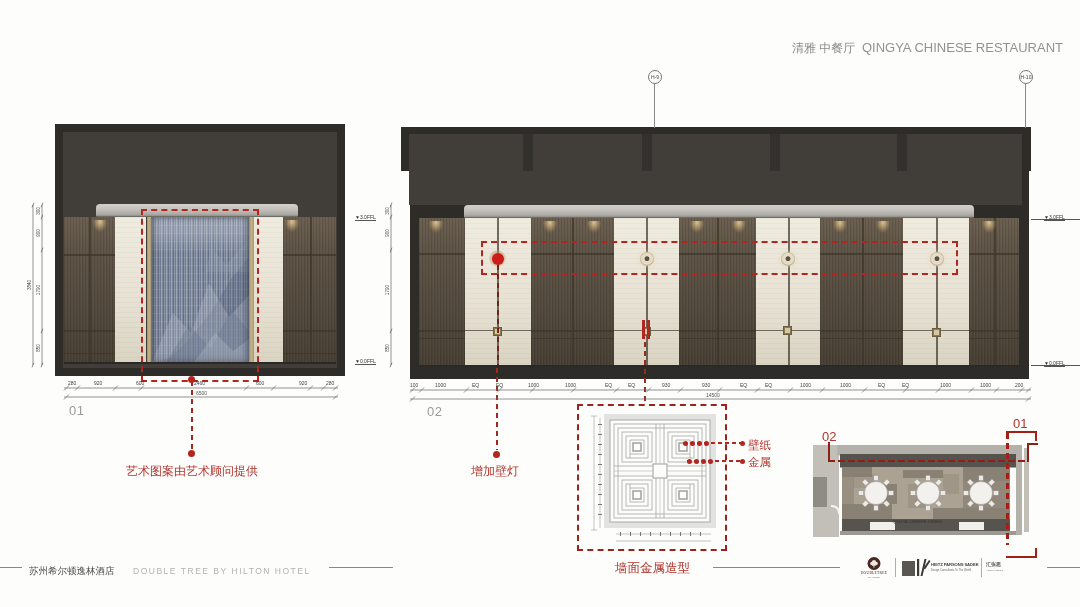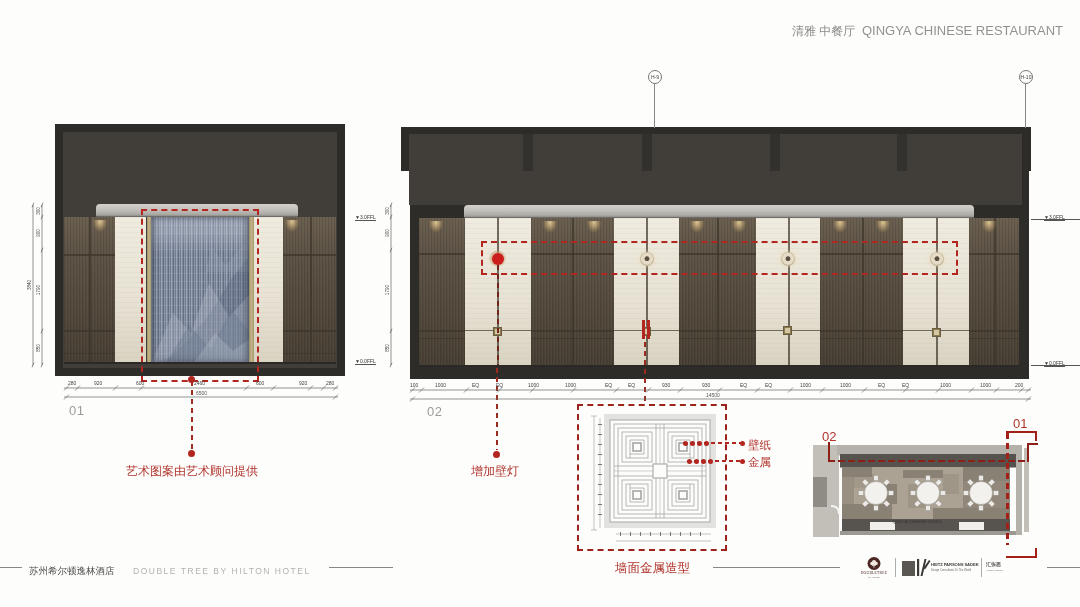--- a/index.html
+++ b/index.html
@@ -24,21 +24,21 @@
 .rvline{position:absolute;width:2px;background:repeating-linear-gradient(180deg,#9c2a1e 0 5px,rgba(0,0,0,0) 5px 9px);}
 .rdot{position:absolute;width:7px;height:7px;border-radius:50%;background:#b3261f;}
 .lamp{position:absolute;width:14px;height:14px;border-radius:50%;background:radial-gradient(circle at 50% 48%,#5a5042 0 20%,#e5dbc6 28% 55%,#c9bda1 62%,#9c927b 100%);box-shadow:0 0 4px rgba(235,215,170,.8);}
 .medal{position:absolute;width:7px;height:7px;background:#d3c7a6;border:1px solid #6b5c42;box-shadow:inset 0 0 0 1px #8a7a4c;}
 .lvl{position:absolute;font-size:5px;color:#333;white-space:nowrap;}
 .lvl:after{content:"";position:absolute;left:0;right:0;bottom:-1px;border-bottom:.5px solid #555;}
 </style>
 </head>
 <body>
 
-<div class="abs" style="right:17px;top:23px;white-space:nowrap;font-size:12px;color:#8b8b8b;">清雅 中餐厅&nbsp; <span style="color:#929292;font-size:13px;">QINGYA CHINESE RESTAURANT</span></div>
+<div class="abs" style="right:17px;top:40px;white-space:nowrap;font-size:12px;color:#8b8b8b;">清雅 中餐厅&nbsp; <span style="color:#929292;font-size:13px;">QINGYA CHINESE RESTAURANT</span></div>
 
 <div class="abs" id="e1" style="left:55px;top:124px;width:290px;height:252px;background:#2e2c29;">
   <div class="abs" style="left:8px;top:8px;width:274px;height:236px;background:#413e3a;"></div>
 
   <div class="abs" style="left:9px;top:93px;width:272px;height:147px;overflow:hidden;">
 
     <div class="wood abs" style="left:0;top:0;width:51px;height:100%;">
       <div class="seamV" style="left:25px;"></div>
       <div class="seamH" style="top:37px;"></div>
         <div class="seamH" style="top:113px;"></div>

